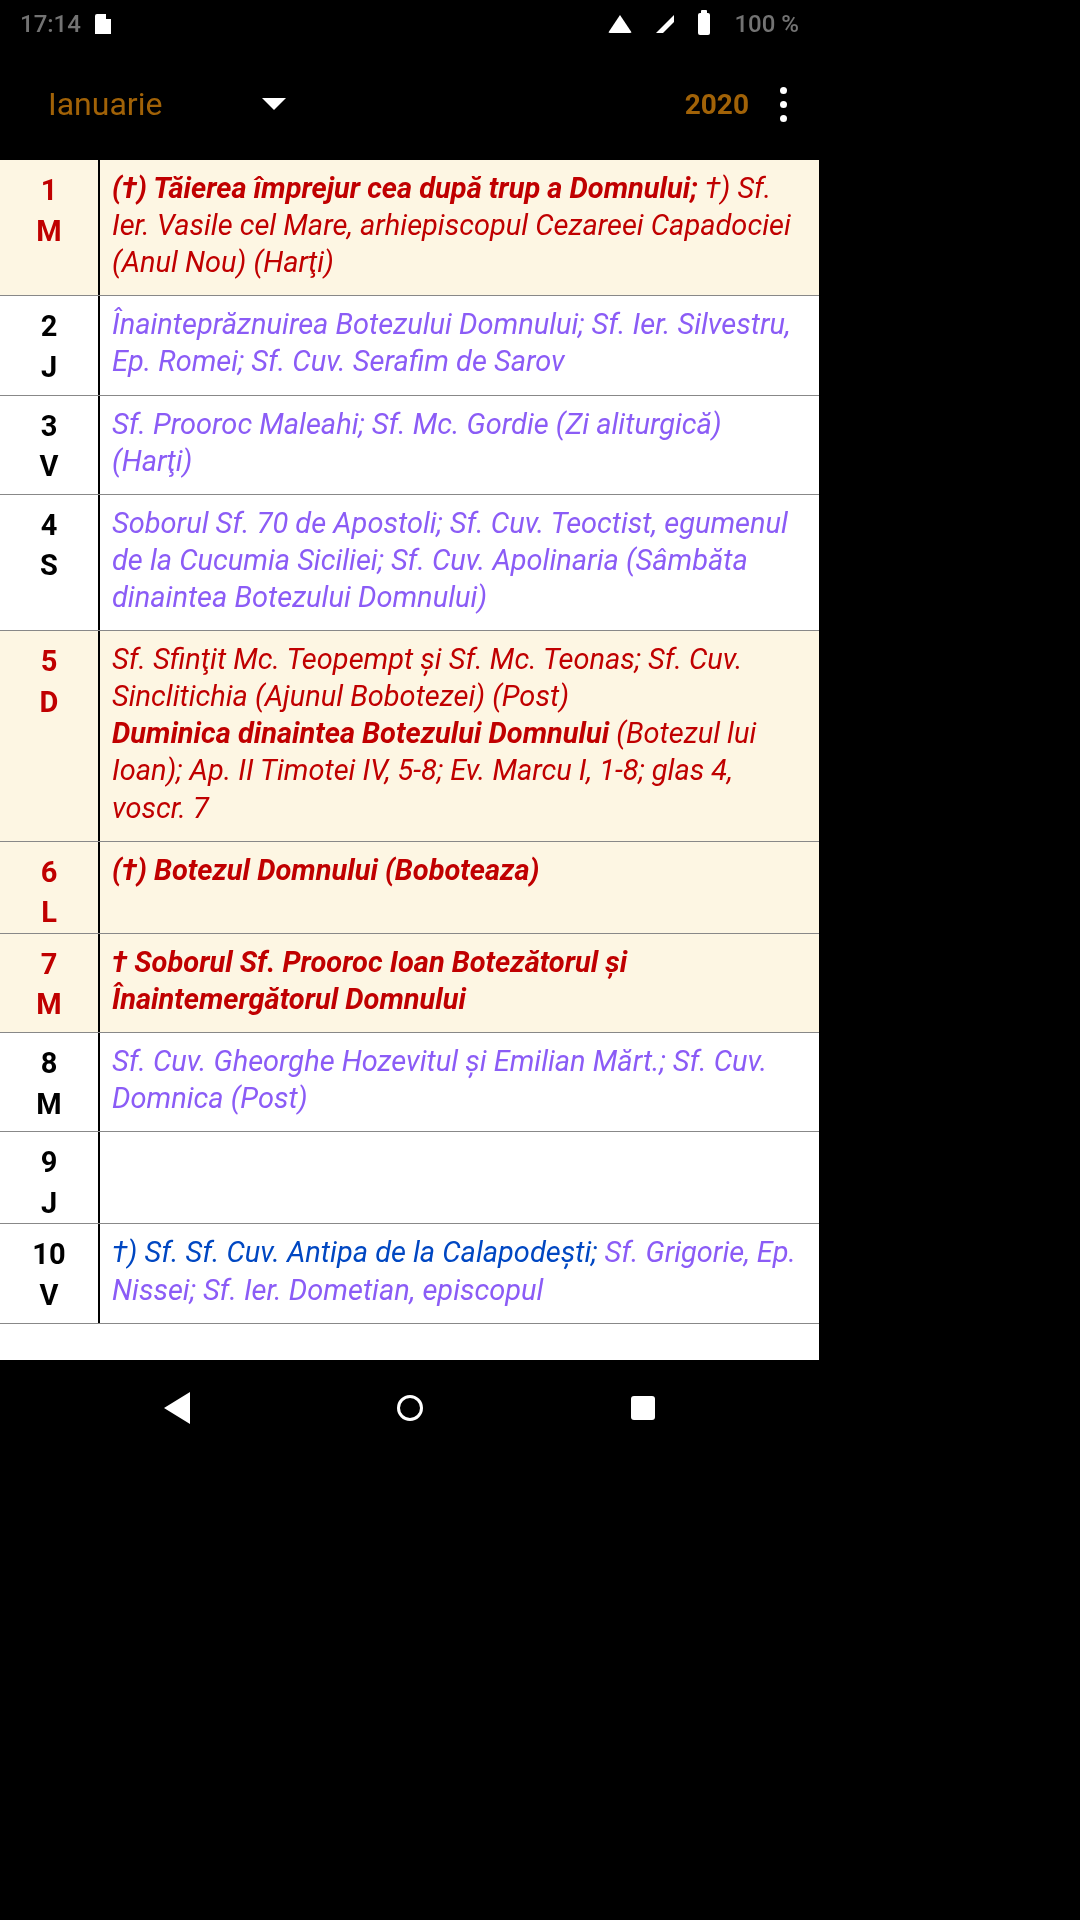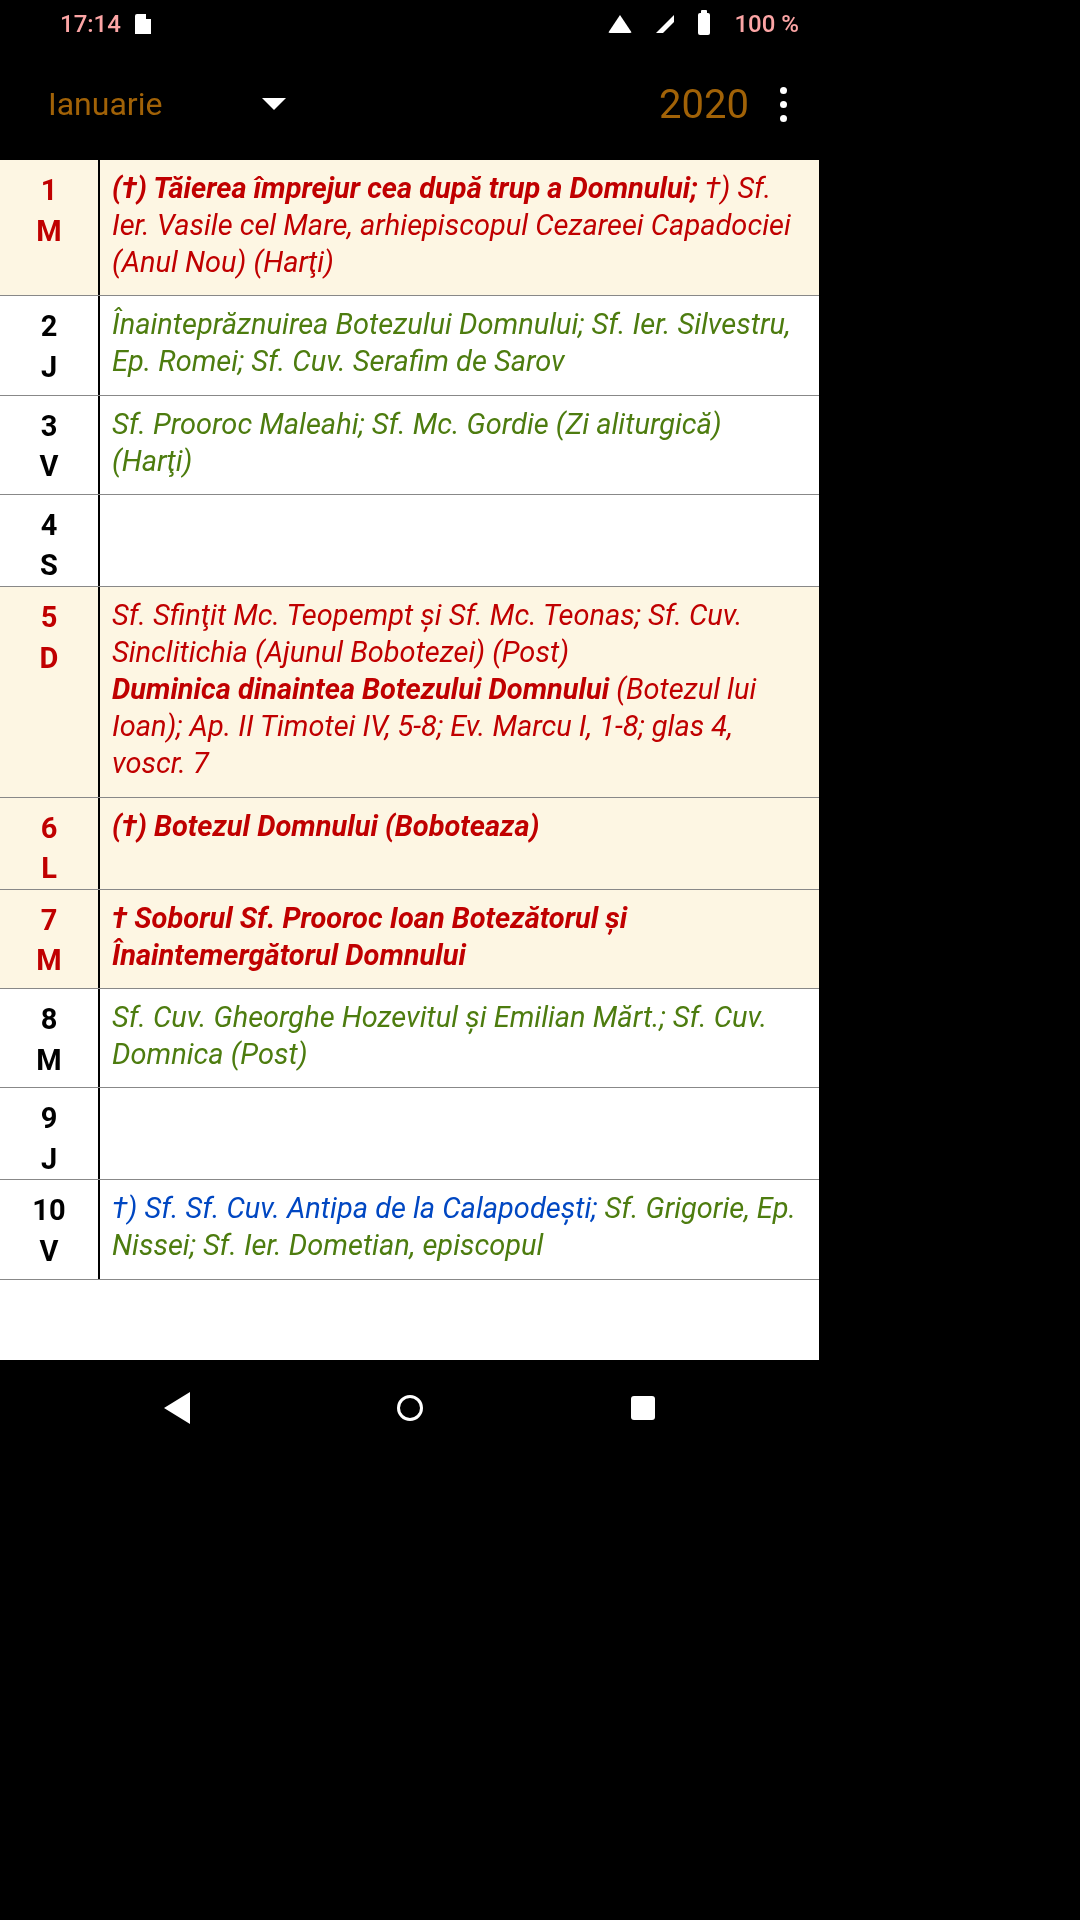--- a/index.html
+++ b/index.html
@@ -6,27 +6,26 @@
   html, body {
     width: 819px;
     height: 1456px;
     font-family: Roboto, "Helvetica Neue", Arial, sans-serif;
     background: #000;
     overflow: hidden;
   }
   .status-bar {
     height: 48px;
     background: #000;
-    color: #fca5a5;
+    color: #737373;
     display: flex;
     align-items: center;
     padding: 0 20px;
     font-size: 24px;
     font-weight: 500;
-    margin-left: 40px;
   }
   .status-left { display: flex; align-items: center; gap: 14px; }
   .status-right { margin-left: auto; display: flex; align-items: center; gap: 24px; }
   .sd-icon { width: 16px; height: 20px; background: #fff; border-radius: 2px 2px 0 0; position: relative; }
   .sd-icon::after { content:""; position:absolute; top:0; right:0; width:5px; height:5px; background:#000; }
   .wifi-icon { width:0; height:0; border-left:12px solid transparent; border-right:12px solid transparent; border-bottom:18px solid #fff; border-radius:2px; }
   .signal-icon { width:0; height:0; border-left:18px solid transparent; border-bottom:18px solid #fff; position: relative; }
   .signal-icon::after { content:""; position:absolute; bottom:-18px; left:-11px; width:0; height:0; border-left:11px solid transparent; border-bottom:11px solid #000; }
   .battery-icon { width:12px; height:22px; background:#fff; border-radius:2px; position:relative; }
   .battery-icon::before { content:""; position:absolute; top:-3px; left:3px; width:6px; height:3px; background:#fff; border-radius:1px 1px 0 0;}
@@ -48,22 +47,22 @@
     cursor: pointer;
   }
   .dropdown-arrow {
     width: 0; height: 0;
     border-left: 12px solid transparent;
     border-right: 12px solid transparent;
     border-top: 12px solid #fff;
   }
   .year-label {
     margin-left: auto;
-    font-size: 40px;
-    font-weight: 400;
+    font-size: 28px;
+    font-weight: 700;
     padding-right: 18px;
   }
   .more-dots {
     width: 32px;
     display: flex;
     flex-direction: column;
     align-items: center;
     gap: 7px;
     cursor: pointer;
   }
@@ -94,21 +93,21 @@
   .date-col.black .day-num, .date-col.black .day-abbr { color: #000; }
   
   .content-col {
     flex: 1;
     padding: 10px 12px 14px 12px;
     font-size: 29px;
     line-height: 1.28;
   }
   .segment { display:inline;font-style:italic; }
   .seg-red { color: #c00000; }
-  .seg-black { color: #4d7c0f; }
+  .seg-black { color: #8b5cf6; }
   .seg-blue { color: #0047c2; }
   .seg-bold { font-weight: 700; }
   .seg-italic { font-style: italic; }
   
   .nav-bar {
     height: 96px;
     background: #000;
     display: flex;
     align-items: center;
     justify-content: space-around;
@@ -167,20 +166,21 @@
         <div class="day-num">3</div>
         <div class="day-abbr">V</div>
       </div>
       <div class="content-col"><span class="segment seg-black">Sf. Prooroc Maleahi; Sf. Mc. Gordie </span><span class="segment seg-black seg-italic">(Zi aliturgică) (Harţi)</span></div>
     </div>
     <div class="day-row">
       <div class="date-col black">
         <div class="day-num">4</div>
         <div class="day-abbr">S</div>
       </div>
+      <div class="content-col"><span class="segment seg-black">Soborul Sf. 70 de Apostoli; Sf. Cuv. Teoctist, egumenul de la Cucumia Siciliei; Sf. Cuv. Apolinaria </span><span class="segment seg-black seg-italic">(Sâmbăta dinaintea Botezului Domnului)</span></div>
     </div>
     <div class="day-row highlight">
       <div class="date-col red">
         <div class="day-num">5</div>
         <div class="day-abbr">D</div>
       </div>
       <div class="content-col"><span class="segment seg-red">Sf. Sfinţit Mc. Teopempt și Sf. Mc. Teonas; Sf. Cuv. Sinclitichia </span><span class="segment seg-red seg-italic">(Ajunul Bobotezei) (Post)</span><br><span class="segment seg-red seg-bold">Duminica dinaintea Botezului Domnului </span><span class="segment seg-red seg-italic">(Botezul lui Ioan)</span><span class="segment seg-red">; Ap. II Timotei IV, 5-8; Ev. Marcu I, 1-8; glas 4, voscr. 7</span></div>
     </div>
     <div class="day-row highlight">
       <div class="date-col red">

